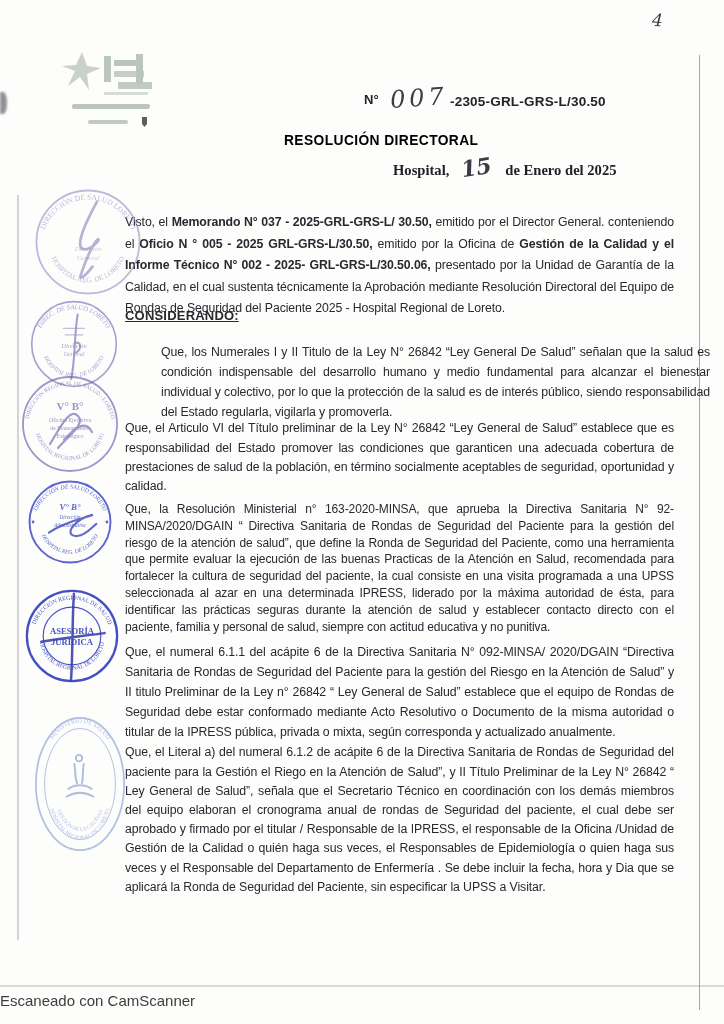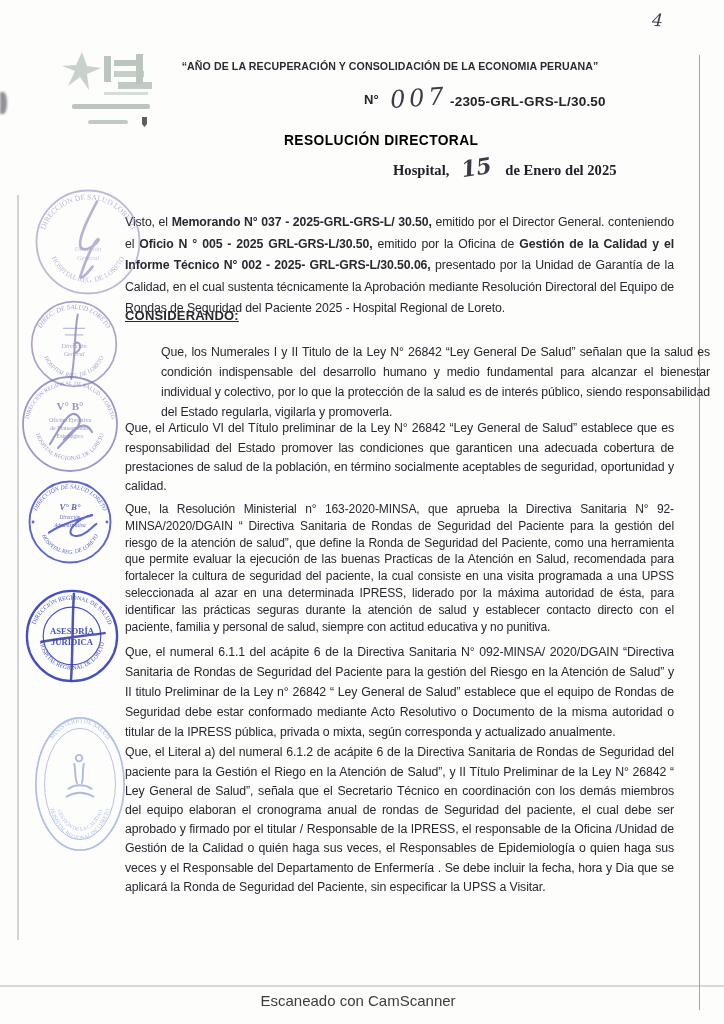--- a/index.html
+++ b/index.html
@@ -25,21 +25,21 @@
   .dense{font-size:12px;line-height:16.8px;}
   .mid{line-height:19.2px;}
   
   .stamp{position:absolute;overflow:visible;}
   .stamp text{font-family:"Liberation Serif",serif;}
   
   .fold-line{left:17px;top:195px;width:2px;height:745px;background:rgba(105,105,115,.28);}
   .edge-line{left:699px;top:55px;width:1px;height:955px;background:rgba(95,95,100,.55);}
   .smudge{left:0;top:92px;width:7px;height:22px;background:#6d6d76;border-radius:0 60% 60% 0;opacity:.75;filter:blur(1px);}
   .bottom-edge{left:0;top:985px;width:724px;height:2px;background:rgba(150,150,155,.35);}
-  .footer{left:0;top:992px;width:716px;text-align:center;font-size:15px;color:#3d3d3d;
+  .footer{left:0;top:992px;width:716px;text-align:left;font-size:15px;color:#3d3d3d;
           font-family:"Liberation Sans",sans-serif;}
 </style>
 </head>
 <body>
 
 <div class="page">
 
   <div class="abs fold-line"></div>
   <div class="abs edge-line"></div>
   <div class="abs smudge"></div>
@@ -57,21 +57,20 @@
       <rect x="60" y="38" width="34" height="7" opacity="0.9"></rect>
       <rect x="46" y="48" width="44" height="3" opacity="0.6"></rect>
     </g>
     <g fill="#9aa69e">
       <rect x="14" y="60" width="78" height="5" opacity="0.65" rx="2"></rect>
       <rect x="30" y="76" width="40" height="4" opacity="0.6" rx="2"></rect>
       <path d="M 84,73 l 5,0 l 0,7 l -2.5,3 l -2.5,-3 z" fill="#4a4f4a" opacity="0.9"></path>
     </g>
   </svg>
 
-  <div class="abs quote">“AÑO DE LA RECUPERACIÓN  Y CONSOLIDACIÓN DE LA ECONOMIA PERUANA”</div>
   <div class="abs numline">N°</div>
   <div class="abs hand hand-num">007</div>
   <div class="abs num-suffix">-2305-GRL-GRS-L/30.50</div>
   <div class="abs doc-title">RESOLUCIÓN DIRECTORAL</div>
   <div class="abs dateline">
     <span>Hospital,</span>
     <span class="hand" style="display:inline-block;font-size:22px;transform:rotate(-9deg);margin:0 10px 0 8px;">15</span>
     <span>de  Enero  del 2025</span>
   </div>
 

